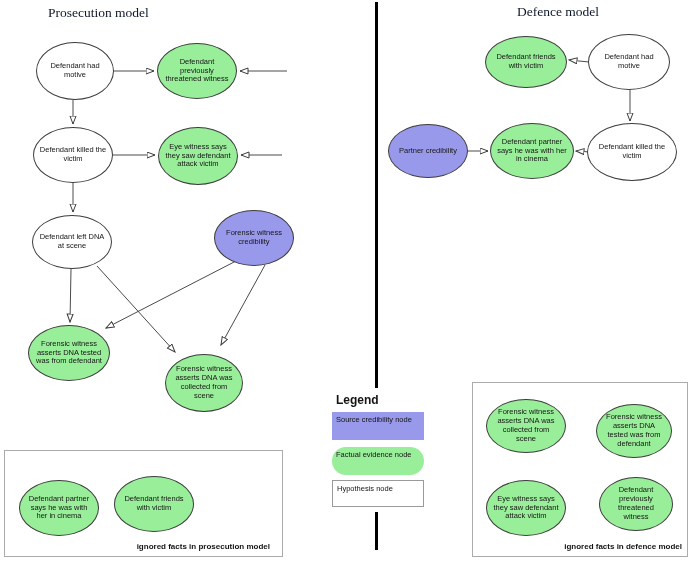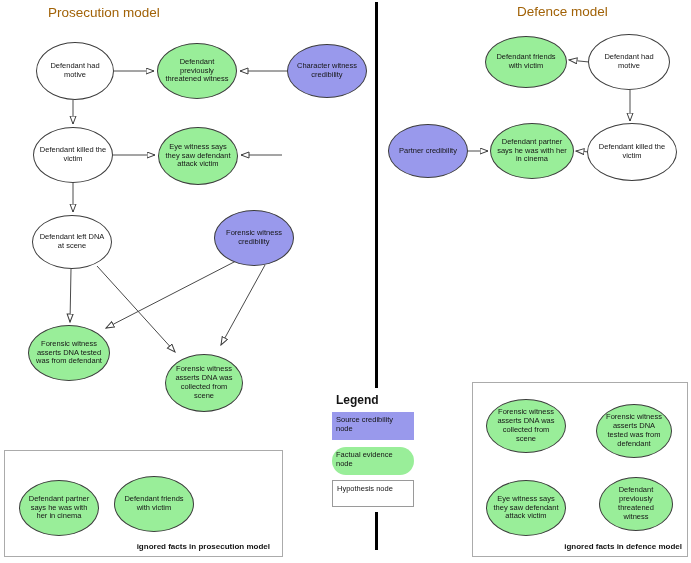--- a/index.html
+++ b/index.html
@@ -2,33 +2,33 @@
 <html style="--cred: #9999ec; --fact: #99ee99; --hyp: #ffffff;"><head>
 <meta charset="utf-8">
 <style>
   html,body{margin:0;padding:0;background:#fff;}
   #app{
     position:relative;width:691px;height:563px;background:#ffffff;overflow:hidden;
     font-family:"Liberation Sans", sans-serif;color:#141414;
   }
   #edges{position:absolute;left:0;top:0;width:691px;height:563px;pointer-events:none;}
   .divider{position:absolute;left:375px;top:2px;width:3px;height:548px;background:#000;}
-  .model-title{position:absolute;font-size:13.5px;color:#a16207;white-space:nowrap;}
+  .model-title{position:absolute;font-size:13.5px;color:#0f172a;white-space:nowrap;font-family:Liberation Serif, serif;}
   .node{
     position:absolute;border:1px solid #3d3d3d;border-radius:50%;
     display:flex;align-items:center;justify-content:center;text-align:center;
     font-size:7.5px;line-height:1.18;padding:2px 5px;box-sizing:border-box;color:#161616;
   }
   .hyp{background:var(--hyp,#ffffff);}
   .fact{background:var(--fact,#99ee99);}
   .cred{background:var(--cred,#9999ec);}
   .legend{position:absolute;left:328px;top:388px;width:90px;height:124px;background:#ffffff;z-index:4;}
   .legend-title{position:absolute;left:8px;top:5px;font-size:12px;font-weight:bold;}
   .swatch{
-    position:absolute;left:4px;width:82px;box-sizing:border-box;
+    position:absolute;left:4px;width:92px;box-sizing:border-box;
     font-size:7.5px;line-height:1.25;padding:3px 4px;
   }
   .swatch.cred-bg{top:24px;height:28px;background:var(--cred,#9999ec);}
   .swatch.fact-bg{top:59px;height:28px;background:var(--fact,#99ee99);border-radius:14px;}
   .swatch.hyp-bg{top:92px;height:27px;background:#ffffff;border:1px solid #9a9a9a;}
   .ignored-box{position:absolute;background:#ffffff;border:1px solid #ababab;box-sizing:border-box;z-index:2;}
   #ignored-pros{left:4px;top:450px;width:279px;height:107px;}
   #ignored-def{left:472px;top:382px;width:216px;height:175px;}
   .ignored-caption{position:absolute;font-size:8px;font-weight:bold;white-space:nowrap;}
   #ignored-pros .ignored-caption{right:12px;bottom:5px;}
@@ -64,21 +64,20 @@
       </g>
   </svg>
 
   <div class="divider"></div>
 
   <div class="model-title" style="left:48px;top:5px;">Prosecution model</div>
   <div class="model-title" style="left:517px;top:4px;">Defence model</div>
 
   <div class="node hyp" style="left:36px;top:42px;width:78px;height:58px;">Defendant had motive</div>
   <div class="node fact" style="left:157px;top:43px;width:80px;height:56px;">Defendant previously threatened witness</div>
-  <div class="node cred" style="left:287px;top:44px;width:80px;height:54px;">Character witness credibility</div>
   <div class="node hyp" style="left:33px;top:127px;width:80px;height:56px;">Defendant killed the victim</div>
   <div class="node fact" style="left:158px;top:127px;width:80px;height:58px;">Eye witness says they saw defendant attack victim</div>
   <div class="node hyp" style="left:32px;top:215px;width:80px;height:54px;">Defendant left DNA at scene</div>
   <div class="node cred" style="left:214px;top:210px;width:80px;height:56px;">Forensic witness credibility</div>
   <div class="node fact" style="left:28px;top:325px;width:82px;height:56px;">Forensic witness asserts DNA tested was from defendant</div>
   <div class="node fact" style="left:165px;top:354px;width:78px;height:58px;">Forensic witness asserts DNA was collected from scene</div>
 
   <div class="node fact" style="left:485px;top:36px;width:82px;height:52px;">Defendant friends with victim</div>
   <div class="node hyp" style="left:588px;top:34px;width:82px;height:56px;">Defendant had motive</div>
   <div class="node cred" style="left:388px;top:124px;width:80px;height:54px;">Partner credibility</div>

